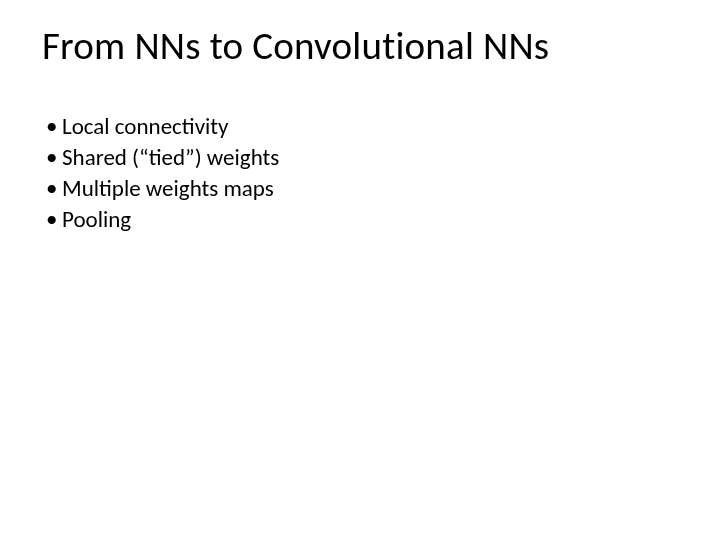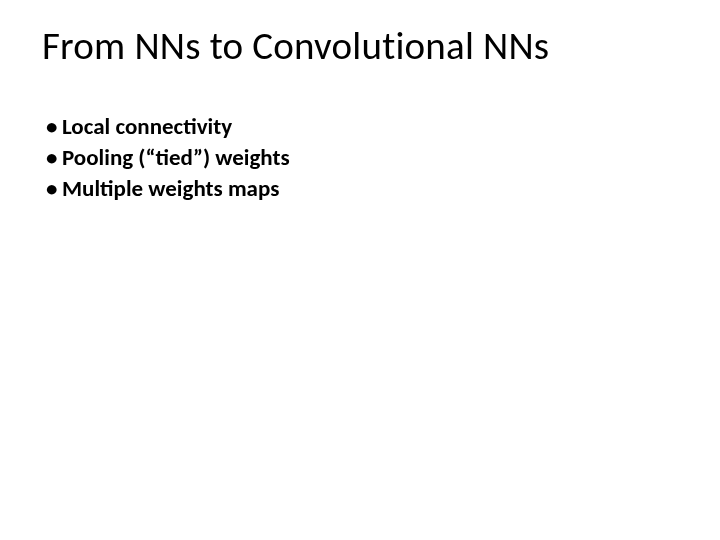--- a/index.html
+++ b/index.html
@@ -21,35 +21,36 @@
       letter-spacing: 0.2px;
       margin-bottom: 42px;
     }
     .bullets {
       list-style: none;
       padding-left: 4px;
     }
     .bullets li {
       font-size: 23px;
       line-height: 1.35;
-      font-weight: 700;
+      font-weight: 400;
       position: relative;
       padding-left: 16px;
     }
     .bullets li::before {
       content: "•";
       position: absolute;
       left: 0;
       top: 0;
       font-size: 23px;
     }
   </style>
 </head>
 <body>
 
 <div class="slide">
   <h1 class="title">From NNs to Convolutional NNs</h1>
   <ul class="bullets">
     <li>Local connectivity</li>
-    <li>Pooling (“tied”) weights</li>
+    <li>Shared (“tied”) weights</li>
     <li>Multiple weights maps</li>
+    <li>Pooling</li>
   </ul>
 </div>
 
 </body></html>

